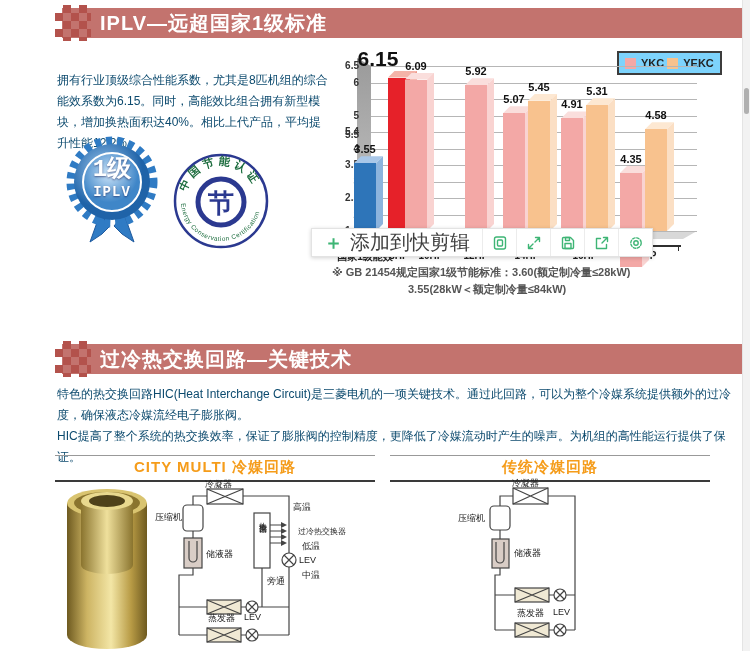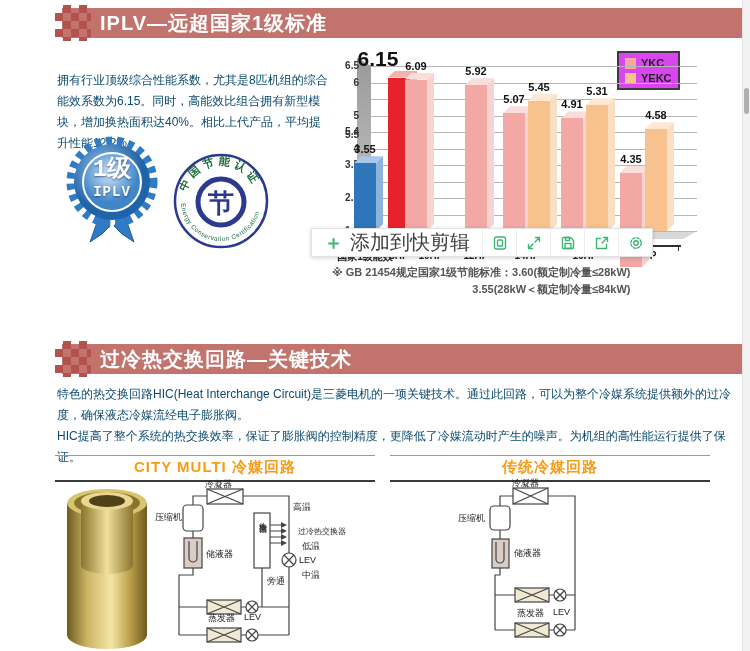--- a/index.html
+++ b/index.html
@@ -31,27 +31,27 @@
   .xlab{position:absolute;top:202px;width:84px;text-align:center;font-size:10px;font-weight:bold;color:#222;}
   .bar{position:absolute;}
   .bar-front{position:absolute;left:0;top:7px;width:22px;}
   .bar-top{position:absolute;left:0;top:0;width:29px;height:7px;
            clip-path:polygon(0 100%,22px 100%,100% 0,7px 0);}
   .bar-side{position:absolute;left:22px;top:0;width:7px;
             clip-path:polygon(0 7px,100% 0,100% calc(100% - 7px),0 100%);}
   .bval{position:absolute;left:-8px;top:-13px;width:38px;text-align:center;
         font-size:11px;font-weight:bold;color:#111;}
   .bval-big{font-size:21px;left:-40px;top:-24px;width:60px;}
-  .legend{position:absolute;left:284px;top:3px;background:#d946ef;border:2px solid #3c3c3c;
-          padding:4px 6px;display:flex;flex-direction:column;gap:3px;}
+  .legend{position:absolute;left:284px;top:3px;background:#7dd3fc;border:2px solid #3c3c3c;
+          padding:4px 6px;display:flex;flex-direction:row;gap:3px;}
   .legrow{display:flex;align-items:center;gap:5px;font-size:11px;font-weight:bold;color:#222;}
   .sw{width:11px;height:11px;display:inline-block;}
 
   .footnote{position:absolute;left:332px;top:264px;font-size:11px;color:#555;line-height:17px;font-weight:bold;}
-  .footnote .ind{margin-left:106px;text-align:right;}
+  .footnote .ind{margin-left:76px;}
 
   
   #cliptool{position:absolute;left:311px;top:228px;height:27px;display:flex;align-items:stretch;
             background:#fff;border:1px solid #e3e3e3;box-shadow:0 1px 4px rgba(0,0,0,.18);z-index:30;}
   #cliptool .addcell{display:flex;align-items:center;gap:7px;padding:0 12px;}
   #cliptool .plus{color:#3eb575;font-size:19px;font-weight:bold;line-height:1;}
   #cliptool .addlabel{font-size:20px;color:#404040;white-space:nowrap;}
   #cliptool .icell{width:33px;display:flex;align-items:center;justify-content:center;border-left:1px solid #ececec;cursor:pointer;}
   #cliptool svg{stroke:#3eb575;fill:none;stroke-width:1.4;stroke-linecap:round;stroke-linejoin:round;}
 

